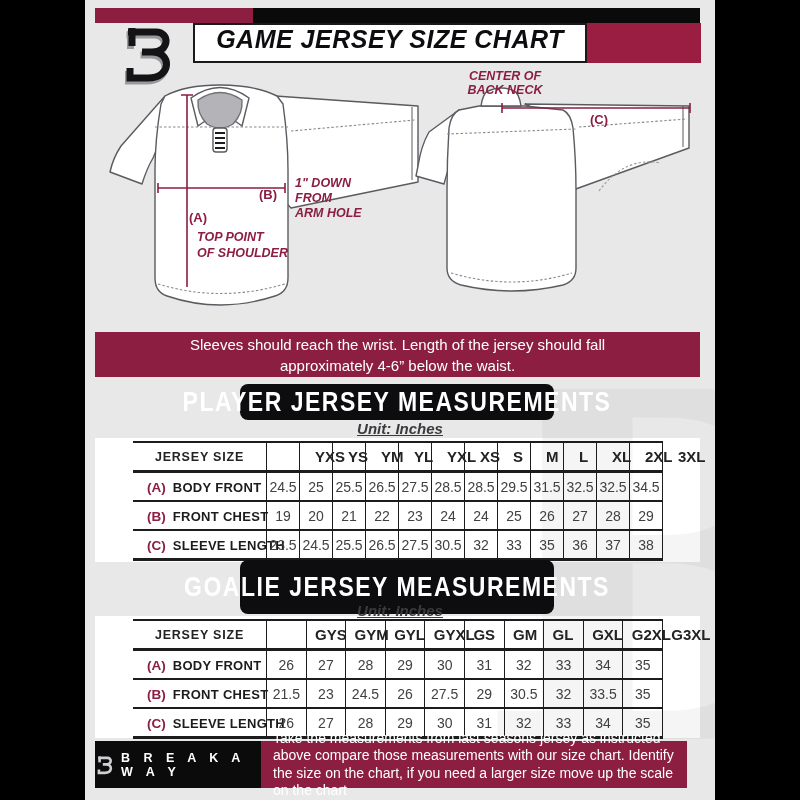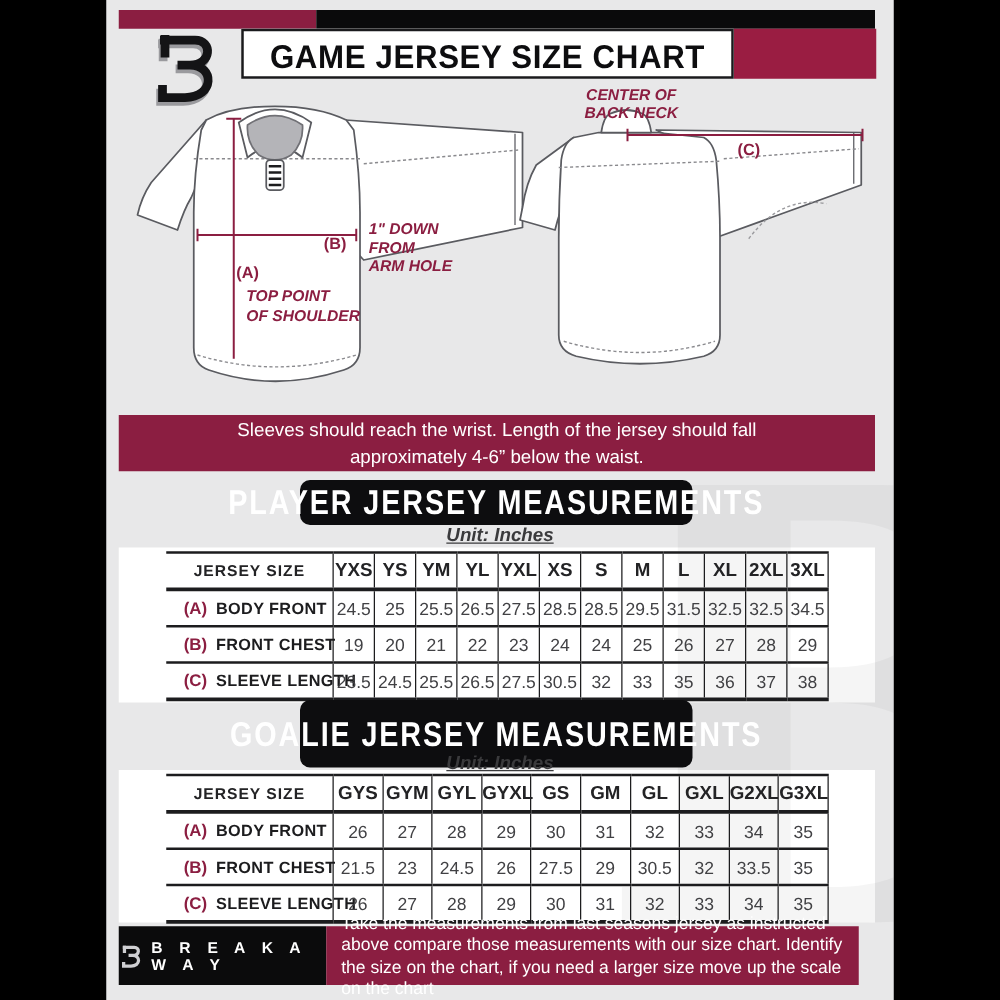--- a/index.html
+++ b/index.html
@@ -11,21 +11,21 @@
     position:absolute;left:85px;top:0;width:630px;height:800px;
     background:#e8e8e9;overflow:hidden;
   }
   .abs{position:absolute;}
   
   .topbar-maroon{left:10px;top:8px;width:158px;height:15px;background:#8b1e41;}
   .topbar-black{left:168px;top:8px;width:447px;height:15px;background:#0a0a0b;}
   .title-box{
     left:108px;top:23px;width:394px;height:40px;background:#fff;
     border:2px solid #1a1a1c;box-sizing:border-box;
-    display:flex;align-items:flex-end;justify-content:center;z-index:3;
+    display:flex;align-items:flex-start;justify-content:center;z-index:3;font-style:italic;
   }
   .title-box span{
     font-weight:800;font-size:25px;letter-spacing:.5px;color:#0d0d0f;
     transform:scaleY(1.05);white-space:nowrap;
   }
   .title-accent{left:502px;top:23px;width:114px;height:40px;background:#9a1d42;}
   
   .notice{
     left:10px;top:332px;width:605px;height:45px;background:#8b1e41;
     display:flex;align-items:center;justify-content:center;z-index:3;
@@ -56,21 +56,21 @@
   }
   table.size.player{left:48px;top:441px;width:530px;}
   table.size.goalie{left:48px;top:619px;width:530px;}
   table.size th, table.size td{
     border-top:2px solid #1c1c1e;border-bottom:2px solid #1c1c1e;
     border-left:1.5px solid #1c1c1e;border-right:1.5px solid #1c1c1e;
     text-align:center;padding:0;height:27px;background:transparent;
   }
   table.size tr:last-child th, table.size tr:last-child td{border-bottom:3px solid #1c1c1e;}
   table.size .labelcol{width:133px;border-left:none !important;margin-top:24px;}
-  table.size th.sizehdr{font-weight:700;font-size:15px;color:#232325;}
+  table.size th.sizehdr{font-weight:700;font-size:15px;color:#232325;padding-left:48px;}
   table.size th.labelhdr{font-weight:600;font-size:12.5px;letter-spacing:.8px;color:#232325;}
   table.size td.val{font-size:14px;color:#414144;font-weight:500;}
   table.size td.rowlabel{text-align:left;padding-left:14px;white-space:nowrap;}
   .rowkey{color:#8b1e41;font-weight:800;font-size:13.5px;margin-right:7px;}
   .rowname{font-weight:600;font-size:13px;letter-spacing:.3px;color:#1c1c1e;}
   
   .footer-logo{
     left:10px;top:741px;width:166px;height:47px;background:#0b0b0c;z-index:3;
     display:flex;align-items:center;justify-content:center;gap:7px;
   }

